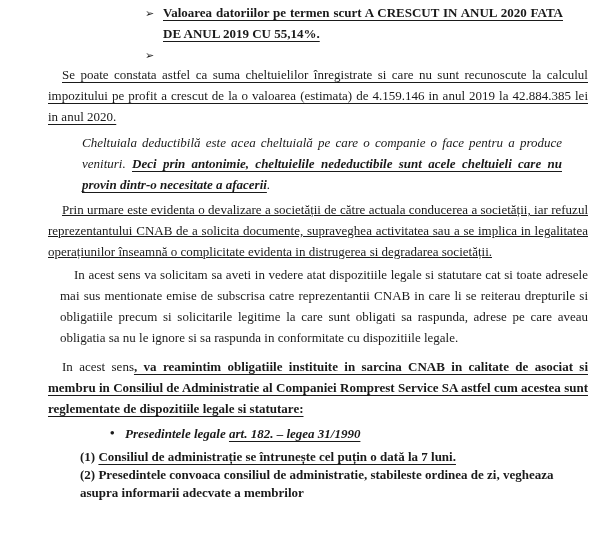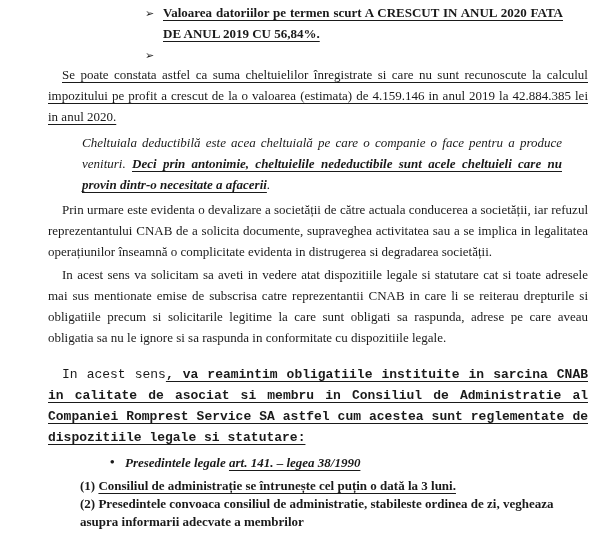--- a/index.html
+++ b/index.html
@@ -25,63 +25,63 @@
   .tbullet { position:relative; padding-left:15px; }
   .tb-marker {
     position:absolute; left:-3px; top:1px;
     font-family:"DejaVu Sans", sans-serif;
     font-size:11px; font-weight:normal; text-decoration:none;
   }
 
   .p-ind { text-indent:14px; }
   .p1 { margin-top:20px; }
   .quote { margin:5px 26px 0 34px; font-style:italic; }
-  .p3 { margin-top:4px; }
-  .p4 { margin-top:2px; }
-  .p5 { margin-top:16px;font-family:Liberation Mono, monospace; }
+  .p3 { margin-top:4px;text-decoration:underline; }
+  .p4 { margin-top:2px;margin-left:12px; }
+  .p5 { margin-top:8px; }
 
   .legal-bullet {
     margin-top:4px; margin-left:62px;
     position:relative; padding-left:15px;
     font-weight:bold; font-style:italic;
     text-align:left;
   }
   .lb-marker { position:absolute; left:0; top:-1px; font-style:normal; }
 
   .law { margin-left:32px; margin-top:4px; font-weight:bold; line-height:18px; text-align:left; }
   .law2 { margin-top:0; }
 </style>
 </head>
 <body>
 
 <div class="page">
 
   <div class="top-bullets">
     <div class="tbullet">
       <span class="tb-marker">➢</span>
-      <span class="b u">Valoarea datoriilor pe termen scurt A CRESCUT IN ANUL 2020 FATA DE ANUL 2019 CU 56,84%.</span>
+      <span class="b u">Valoarea datoriilor pe termen scurt A CRESCUT IN ANUL 2020 FATA DE ANUL 2019 CU 55,14%.</span>
     </div>
     <div class="tbullet">
       <span class="tb-marker">➢</span>
     </div>
   </div>
 
   <p class="p1 p-ind"><span class="u">Se poate constata astfel ca suma cheltuielilor înregistrate si care nu sunt recunoscute la calculul impozitului pe profit a crescut de la o valoarea (estimata)  de 4.159.146 in anul 2019 la  42.884.385 lei in anul 2020.</span></p>
 
   <div class="quote">
     <span>Cheltuiala deductibilă este acea cheltuială pe care o companie o face pentru a produce venituri. </span><span class="b u">Deci prin antonimie, cheltuielile nedeductibile sunt acele cheltuieli care nu provin dintr-o necesitate a afacerii</span><span>.</span>
   </div>
 
   <p class="p3 p-ind">Prin urmare este evidenta o devalizare a societății de către actuala conducerea a societății, iar refuzul reprezentantului CNAB de a solicita documente, supraveghea activitatea sau a se implica in legalitatea operațiunilor înseamnă o complicitate evidenta in distrugerea si degradarea societății.</p>
 
   <p class="p4 p-ind">In acest sens va solicitam sa aveti in vedere atat dispozitiile legale si statutare cat si toate adresele mai sus mentionate emise de subscrisa catre reprezentantii CNAB in care li se reiterau drepturile si obligatiile precum si solicitarile legitime la care sunt obligati sa raspunda, adrese pe care aveau obligatia sa nu le ignore si sa raspunda in conformitate cu dispozitiile legale.</p>
 
   <p class="p5 p-ind"><span>In acest sens</span><span class="b u">, va reamintim obligatiile instituite in sarcina CNAB  in calitate de asociat si membru in Consiliul de Administratie al Companiei Romprest Service SA astfel cum acestea sunt reglementate de dispozitiile legale si statutare:</span></p>
 
   <div class="legal-bullet">
-    <span class="lb-marker">•</span><span>Presedintele legale </span><span class="u">art. 141. – legea 38/1990</span>
+    <span class="lb-marker">•</span><span>Presedintele legale </span><span class="u">art. 182. – legea 31/1990</span>
   </div>
 
-  <p class="law"><span>(1) </span><span class="u">Consiliul de administrație se întrunește cel puțin o dată la 3 luni.</span></p>
+  <p class="law"><span>(1) </span><span class="u">Consiliul de administrație se întrunește cel puțin o dată la 7 luni.</span></p>
 
   <p class="law law2">(2) Presedintele convoaca consiliul de administratie, stabileste ordinea de zi, vegheaza asupra informarii adecvate a membrilor</p>
 
 </div>
 
 </body></html>

